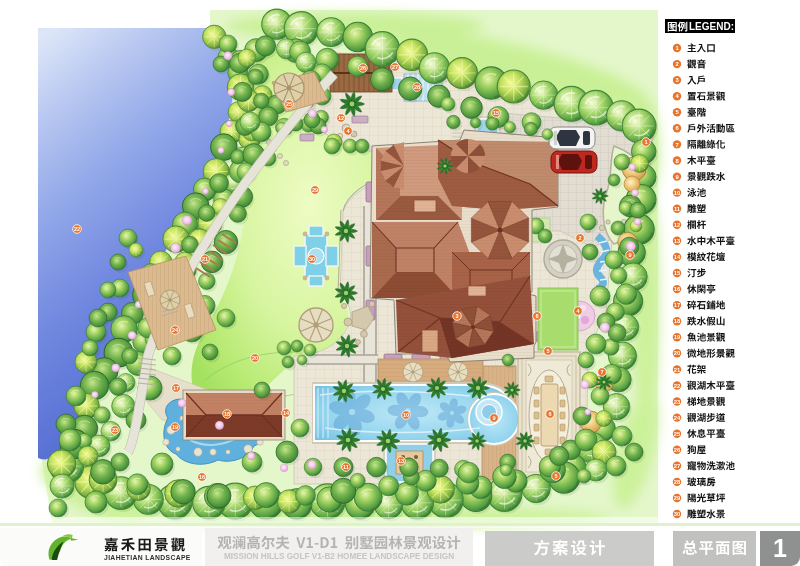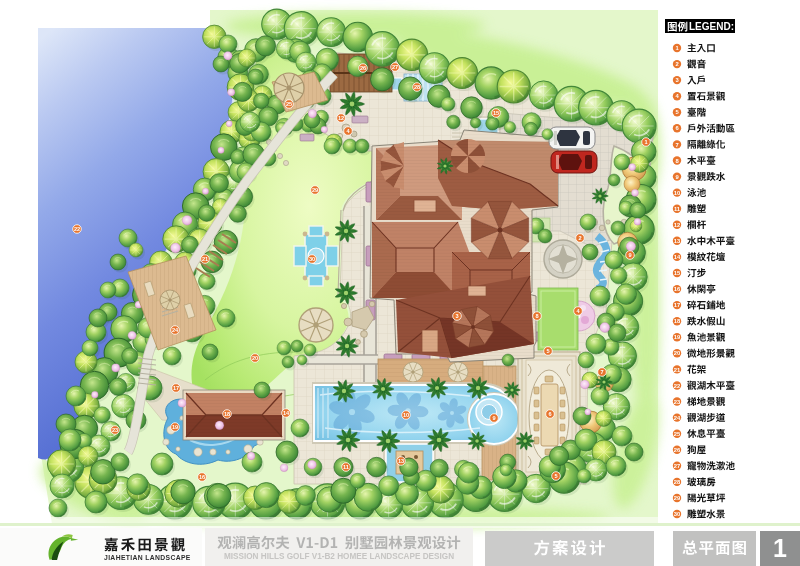--- a/index.html
+++ b/index.html
@@ -1,15 +1,15 @@
 <!DOCTYPE html>
 <html><head><meta charset="utf-8"><title>plan</title>
 <style>
 html,body{margin:0;padding:0;background:#ffffff;}
-#page{position:relative;width:800px;height:566px;overflow:hidden;font-family:"Liberation Sans",sans-serif;}
+#page{position:relative;width:800px;height:566px;overflow:hidden;font-family:"Liberation Sans",sans-serif;border-radius:9px;}
 </style></head>
 <body>
 <div id="page">
 <svg width="800" height="566" viewBox="0 0 800 566">
 <defs>
 
 <linearGradient id="gLake" x1="0.08" y1="0" x2="0.45" y2="1">
  <stop offset="0" stop-color="#dde6f8"></stop>
  <stop offset="0.16" stop-color="#bac9f1"></stop>
  <stop offset="0.36" stop-color="#93a9e9"></stop>

